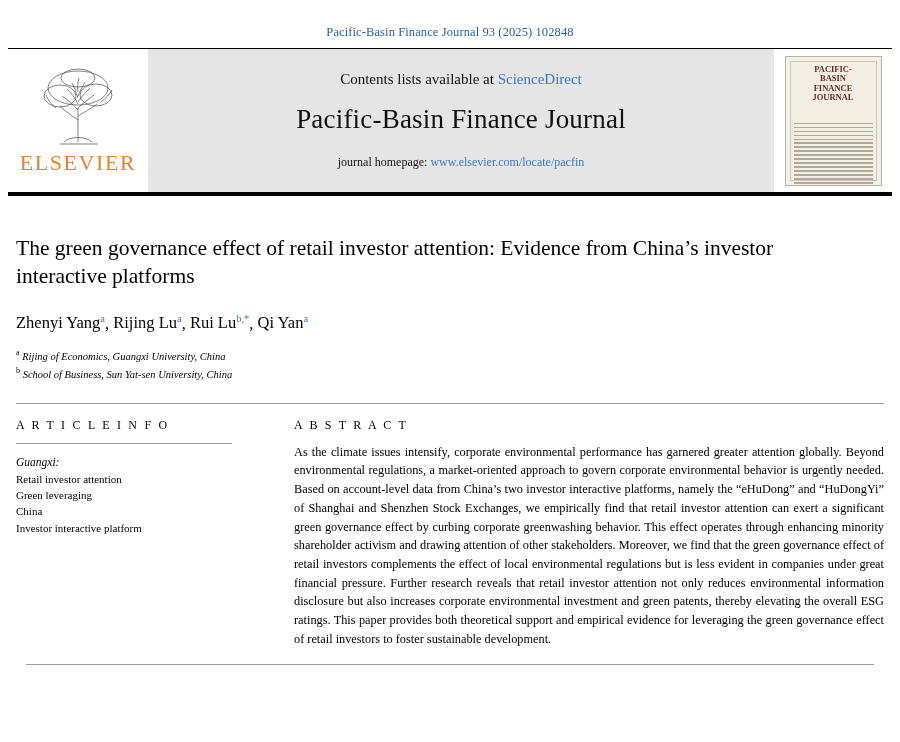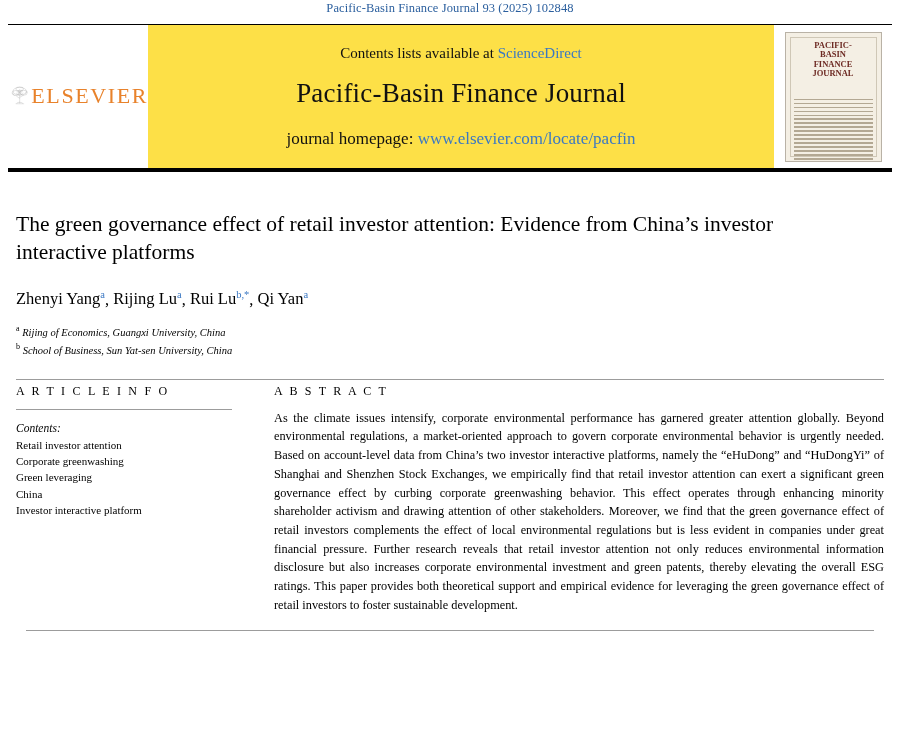--- a/index.html
+++ b/index.html
@@ -19,59 +19,59 @@
     width: 900px;
     height: 742px;
   }
 
   
   .running-head {
     text-align: center;
     font-family: "Liberation Serif", serif;
     font-size: 12.5px;
     color: #2b5f9e;
-    padding-top: 1px;
+    padding-top: 25px;
     letter-spacing: 0.1px;
   }
 
   
   .masthead {
     margin: 8px 8px 0 8px;
     border-top: 1.5px solid #000;
     border-bottom: 4px solid #000;
     display: flex;
     align-items: stretch;
     height: 143px;
     background: #fff;
   }
   .masthead-left {
     width: 140px;
     flex: 0 0 140px;
     display: flex;
-    flex-direction: row;
+    flex-direction: column;
     align-items: center;
     justify-content: center;
     padding: 2px 0 6px 0;
   }
   .elsevier-tree {
     width: 104px;
     height: 86px;
     display: block;
   }
   .elsevier-word {
     font-family: "Liberation Serif", serif;
     font-size: 22px;
     letter-spacing: 1.6px;
     color: #e8822b;
     font-weight: normal;
     margin-top: 2px;
   }
   .masthead-center {
     flex: 1 1 auto;
-    background: #fde047;
+    background: #e5e5e5;
     display: flex;
     flex-direction: column;
     align-items: center;
     justify-content: center;
     padding: 6px 0;
   }
   .contents-line {
     font-size: 15px;
     color: #111;
     margin-bottom: 16px;
@@ -80,21 +80,21 @@
     color: #3b78c3;
     text-decoration: none;
   }
   .journal-title {
     font-size: 27px;
     color: #111;
     margin-bottom: 20px;
     letter-spacing: 0.2px;
   }
   .homepage-line {
-    font-size: 17px;
+    font-size: 12px;
     color: #111;
   }
   .homepage-line a {
     color: #3b78c3;
     text-decoration: none;
   }
   .masthead-right {
     width: 118px;
     flex: 0 0 118px;
     display: flex;
@@ -180,21 +180,22 @@
   }
 
   .rule {
     border-top: 1px solid #9c9c9c;
     margin: 20px 0 0 0;
   }
 
   
   .cols {
     display: flex;
-    margin-top: 4px;
+    margin-top: 14px;
+    gap: 20px;
   }
   .col-info {
     width: 238px;
     flex: 0 0 238px;
     padding-right: 22px;
     box-sizing: border-box;
   }
   .col-abstract {
     flex: 1 1 auto;
     padding-left: 20px;
@@ -326,24 +327,23 @@
       <div><sup>b</sup> <span>School of Business, Sun Yat-sen University, China</span></div>
     </div>
 
     <div class="rule"></div>
 
     <div class="cols">
 
       <div class="col-info">
         <div class="sec-head">A R T I C L E   I N F O</div>
         <div class="info-rule"></div>
-        <div class="kw-label">Contents:</div>
+        <div class="kw-label">Guangxi:</div>
         <div class="kw-list">
           <div>Retail investor attention</div>
-          <div>Corporate greenwashing</div>
           <div>Green leveraging</div>
           <div>China</div>
           <div>Investor interactive platform</div>
         </div>
       </div>
 
       <div class="col-abstract">
         <div class="sec-head">A B S T R A C T</div>
         <div class="abstract-text">As the climate issues intensify, corporate environmental performance has garnered greater attention globally. Beyond environmental regulations, a market-oriented approach to govern corporate environmental behavior is urgently needed. Based on account-level data from China’s two investor interactive platforms, namely the “eHuDong” and “HuDongYi” of Shanghai and Shenzhen Stock Exchanges, we empirically find that retail investor attention can exert a significant green governance effect by curbing corporate greenwashing behavior. This effect operates through enhancing minority shareholder activism and drawing attention of other stakeholders. Moreover, we find that the green governance effect of retail investors complements the effect of local environmental regulations but is less evident in companies under great financial pressure. Further research reveals that retail investor attention not only reduces environmental information disclosure but also increases corporate environmental investment and green patents, thereby elevating the overall ESG ratings. This paper provides both theoretical support and empirical evidence for leveraging the green governance effect of retail investors to foster sustainable development.</div>
       </div>

